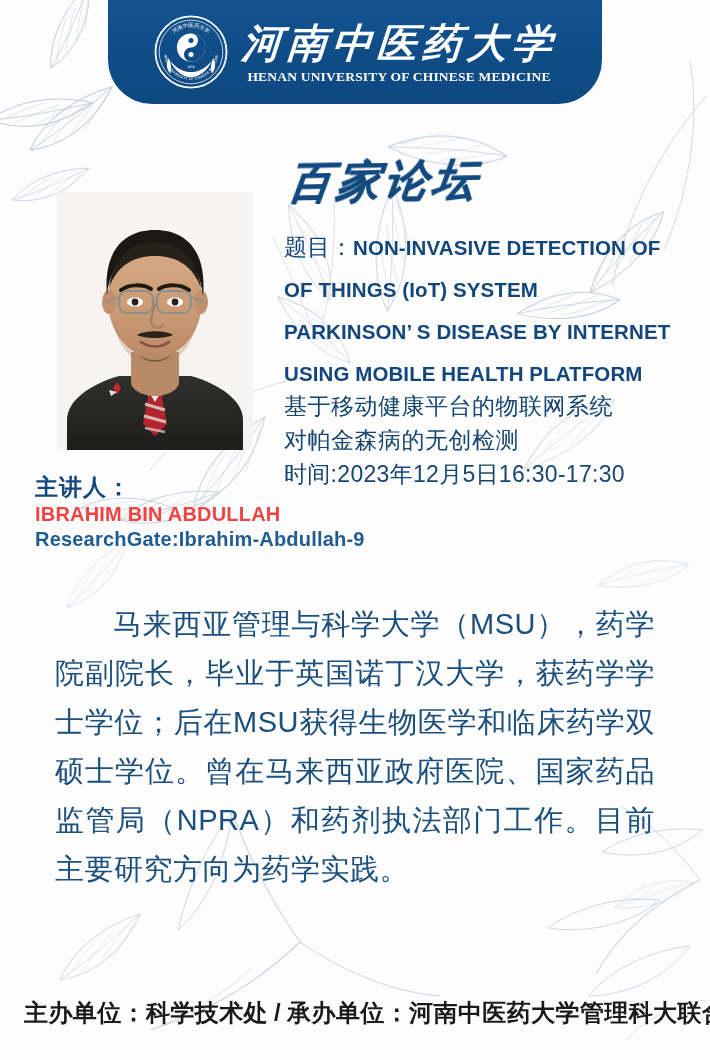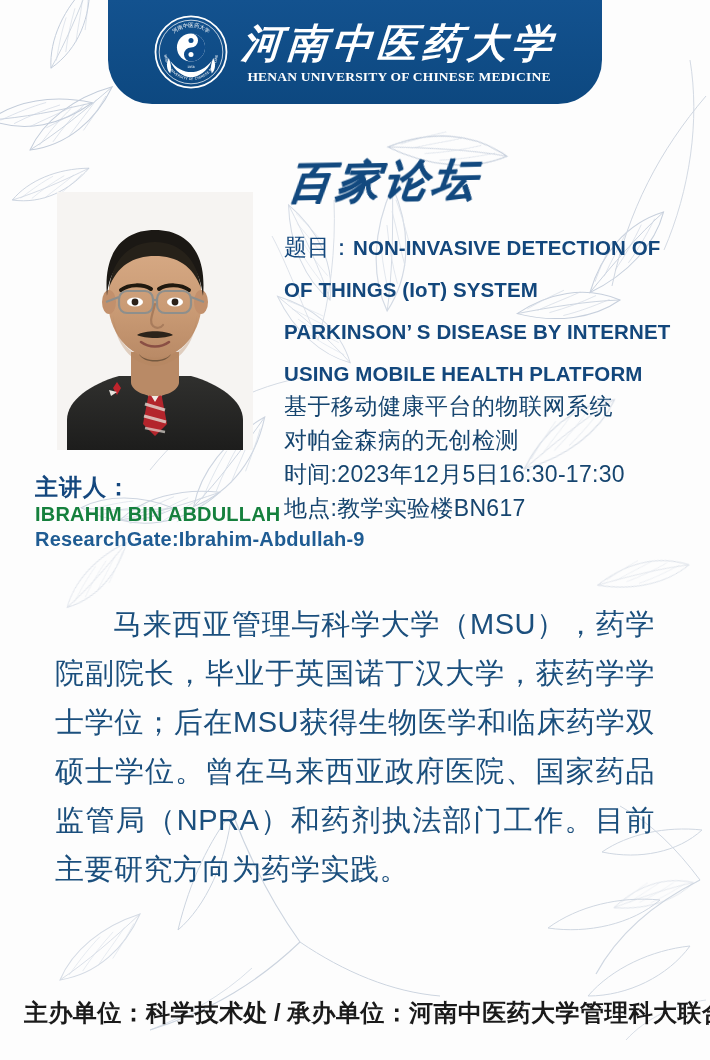--- a/index.html
+++ b/index.html
@@ -160,21 +160,21 @@
   .speaker-label {
     font-size: 23px;
     font-weight: 700;
     color: #14477e;
     letter-spacing: 1px;
     line-height: 30px;
   }
   .speaker-name {
     font-size: 20px;
     font-weight: 700;
-    color: #15803d;
+    color: #ef4444;
     letter-spacing: 0.2px;
     line-height: 25px;
     white-space: nowrap;
   }
   .speaker-rg {
     font-size: 20px;
     font-weight: 700;
     color: #1f5c93;
     letter-spacing: 0.2px;
     line-height: 25px;
@@ -418,21 +418,20 @@
   <div class="talk-info">
     <div class="topic-line">
       <span class="label-cn">题目：</span><span>NON-INVASIVE DETECTION OF</span>
     </div>
     <div class="topic-line">OF THINGS (IoT) SYSTEM</div>
     <div class="topic-line">PARKINSON’ S DISEASE BY INTERNET</div>
     <div class="topic-line">USING MOBILE HEALTH PLATFORM</div>
     <div class="topic-cn">基于移动健康平台的物联网系统</div>
     <div class="topic-cn">对帕金森病的无创检测</div>
     <div class="meta-line">时间:2023年12月5日16:30-17:30</div>
-    <div class="meta-line">地点:教学实验楼BN617</div>
   </div>
 
   <div class="speaker">
     <div class="speaker-label">主讲人：</div>
     <div class="speaker-name">IBRAHIM BIN ABDULLAH</div>
     <div class="speaker-rg">ResearchGate:Ibrahim-Abdullah-9</div>
   </div>
 
   <div class="bio">马来西亚管理与科学大学（MSU），药学院副院长，毕业于英国诺丁汉大学，获药学学士学位；后在MSU获得生物医学和临床药学双硕士学位。曾在马来西亚政府医院、国家药品监管局（NPRA）和药剂执法部门工作。目前主要研究方向为药学实践。</div>
 

